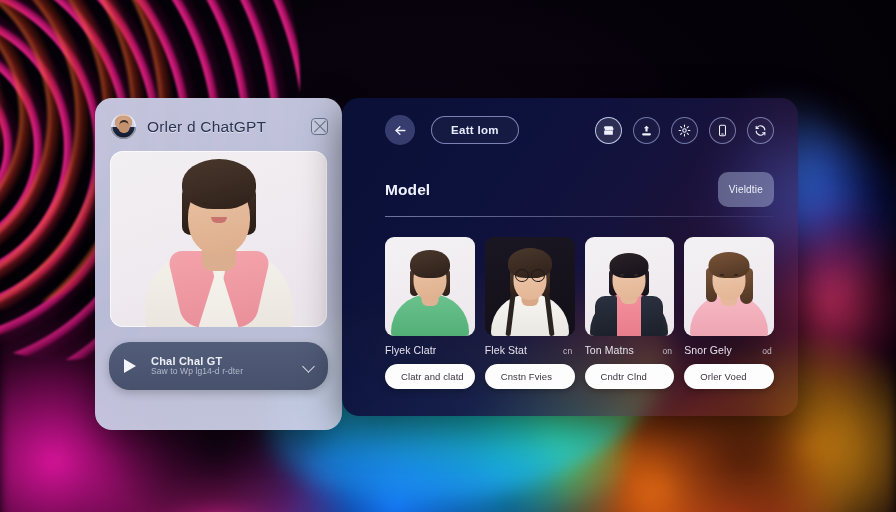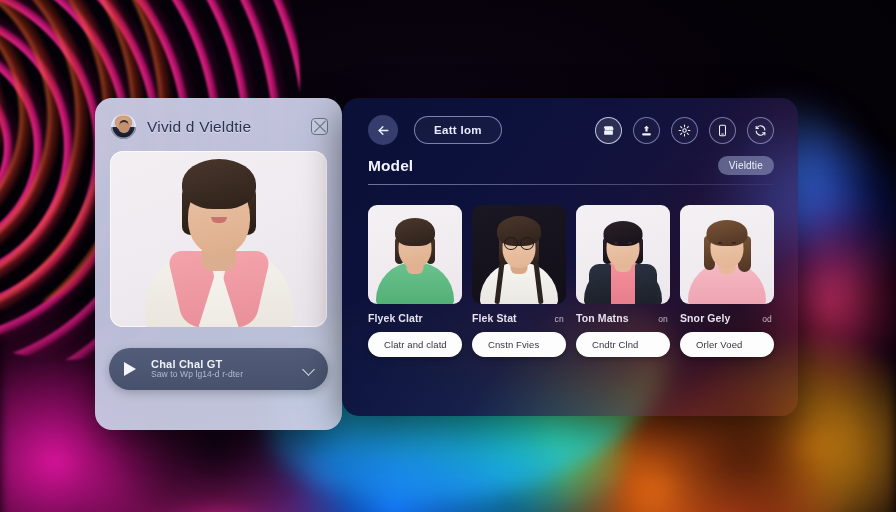--- a/index.html
+++ b/index.html
@@ -206,21 +206,21 @@
   .pt-eye.l { left: 50%; margin-left: -17px; }
   .pt-eye.r { left: 50%; margin-left:  10px; }
   .pt-mouth {
     position: absolute; left: 50%; bottom: 104px; transform: translateX(-50%);
     width: 16px; height: 6px;
     background: #c9736e; border-radius: 0 0 10px 10px;
   }
 
   #lp-bar {
     position: absolute; left: 14px; right: 14px; bottom: 40px;
-    height: 42px; border-radius: 21px;
+    height: 48px; border-radius: 21px;
     background: linear-gradient(180deg, #525d7a 0%, #47516c 100%);
     display: flex; align-items: center; gap: 10px;
     padding: 0 12px 0 10px;
     box-shadow: 0 3px 10px rgba(0,0,0,.22);
     cursor: pointer;
   }
   #lp-play {
     width: 22px; height: 22px; flex: 0 0 auto;
     display: flex; align-items: center; justify-content: center;
   }
@@ -261,21 +261,21 @@
       linear-gradient(128deg,
         rgba(11,16,56,.985) 0%,
         rgba(13,18,62,.975) 30%,
         rgba(22,20,66,.92)  52%,
         rgba(48,24,66,.70)  70%,
         rgba(90,34,68,.40)  85%,
         rgba(120,46,64,.20) 100%);
     box-shadow: 0 12px 38px rgba(0,0,0,.5);
     backdrop-filter: blur(9px);
   }
-  #rp-inner { position: absolute; inset: 0; padding: 16px 24px 0 26px; }
+  #rp-inner { position: absolute; inset: 0; padding: 16px 24px 0 43px; }
 
   #rp-toolbar { display: flex; align-items: center; height: 32px; }
   #rp-back {
     width: 30px; height: 30px; border-radius: 50%;
     background: rgba(120,130,190,.40);
     display: flex; align-items: center; justify-content: center;
     cursor: pointer; flex: 0 0 auto;
   }
   #rp-back svg { display: block; }
   #rp-pill {
@@ -297,30 +297,30 @@
     cursor: pointer; color: #e6eaff;
     background: rgba(255,255,255,.03);
   }
   .rp-icon.active {
     background: rgba(255,255,255,.12);
     border-color: rgba(215,225,255,.85);
   }
   .rp-icon svg { display: block; }
 
   #rp-section {
-    margin-top: 10px;
+    margin-top: 26px;
     display: flex; align-items: center;
   }
   #rp-section-title {
     font-size: 15.5px; font-weight: 700; color: #f0f2ff;
     letter-spacing: .1px;
   }
   #rp-badge {
     margin-left: auto;
-    height: 19px; padding: 0 11px; border-radius: 10px;
+    height: 35px; padding: 0 11px; border-radius: 10px;
     background: rgba(152,160,196,.55);
     display: flex; align-items: center;
     font-size: 10px; font-weight: 400; color: #eef0fa;
     letter-spacing: .2px; cursor: pointer;
     filter: blur(.2px);
   }
   #rp-divider {
     margin-top: 9px; height: 1px;
     background: linear-gradient(90deg, rgba(190,198,240,.55) 0%, rgba(190,198,240,.28) 72%, rgba(190,198,240,.05) 100%);
   }
@@ -382,21 +382,21 @@
     width: 34px; height: 42px;
     background: linear-gradient(180deg, #f4919c 0%, #e87c8b 100%);
     border-radius: 6px 6px 4px 4px;
   }
 
   .card-meta {
     display: flex; align-items: baseline; gap: 6px;
     margin-top: 8px; padding-right: 2px;
   }
   .card-label {
-    font-size: 10.5px; font-weight: 700; color: #e6e2ee;
+    font-size: 10.5px; font-weight: 400; color: #e6e2ee;
     letter-spacing: .1px; white-space: nowrap; overflow: hidden;
     filter: blur(.25px);
   }
   .card-sub {
     margin-left: auto;
     font-size: 8.5px; font-weight: 400; color: #c3b9c8;
     letter-spacing: .2px; filter: blur(.3px);
   }
   .card-btn {
     margin-top: 8px; height: 25px; border-radius: 13px;
@@ -423,21 +423,21 @@
   <div class="bg-layer" id="bg-fluid"></div>
   <div class="bg-layer" id="bg-fluid-streak"></div>
   <div class="bg-layer" id="bg-fluid-dark"></div>
   <div class="bg-layer" id="bg-fluid-dark2"></div>
 </div>
 
 <div id="left-panel">
 
   <div id="lp-header">
     <div id="lp-avatar"></div>
-    <div id="lp-title">Vivid d Vieldtie</div>
+    <div id="lp-title">Orler d ChatGPT</div>
     <div id="lp-close"></div>
   </div>
 
   <div id="lp-photo">
     <div class="pt-hair-side-l"></div>
     <div class="pt-hair-side-r"></div>
     <div class="pt-body"></div>
     <div class="pt-collar-l"></div>
     <div class="pt-collar-r"></div>
     <div class="pt-vee"></div>

